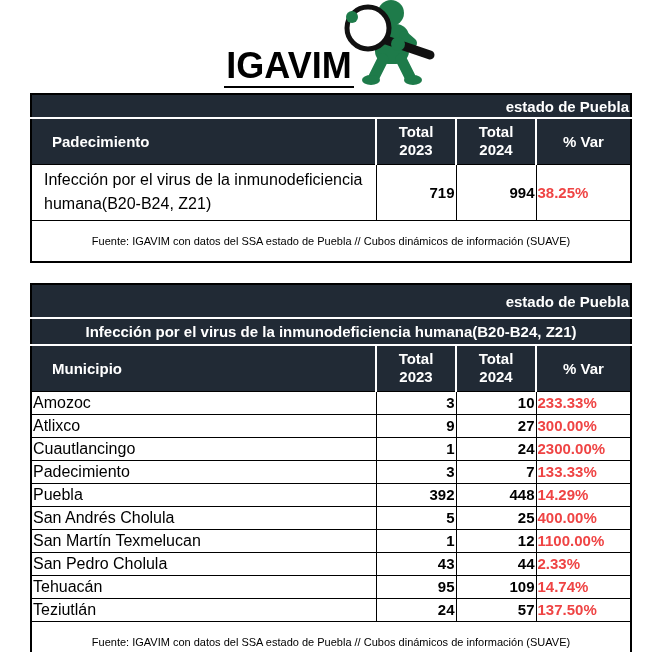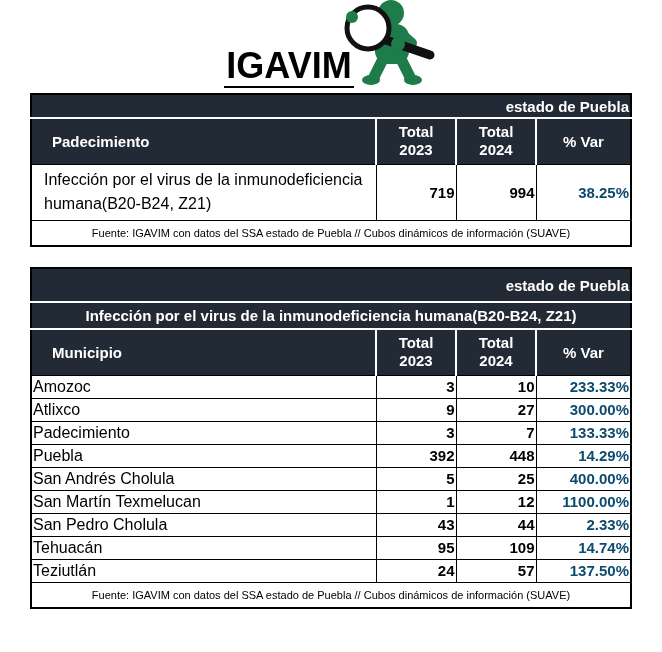--- a/index.html
+++ b/index.html
@@ -90,31 +90,31 @@
   }
   .cell-num {
     font-size: 15px;
     font-weight: bold;
     text-align: right;
     border: 1px solid #000;
   }
   .cell-var {
     font-size: 15px;
     font-weight: bold;
-    text-align: right;
-    color: #0c4a6e;
+    text-align: left;
+    color: #ef4444;
     border: 1px solid #000;
   }
   .t1-name { padding-left: 12px; height: 56px; line-height: 1.5; }
   .t2-row td { height: 23px; }
 
   .source-row {
     font-size: 11px;
     text-align: center;
-    height: 26px;
+    height: 42px;
     border-top: 1px solid #000;
   }
   .gap { height: 20px; }
   .top-gap { height: 3px; }
 </style>
 </head>
 <body>
 
 <div class="logo">
   <div class="logo-textblock">
@@ -211,20 +211,26 @@
     <td class="cell-num">10</td>
     <td class="cell-var">233.33%</td>
   </tr>
   <tr class="t2-row">
     <td class="cell-name">Atlixco</td>
     <td class="cell-num">9</td>
     <td class="cell-num">27</td>
     <td class="cell-var">300.00%</td>
   </tr>
   <tr class="t2-row">
+    <td class="cell-name">Cuautlancingo</td>
+    <td class="cell-num">1</td>
+    <td class="cell-num">24</td>
+    <td class="cell-var">2300.00%</td>
+  </tr>
+  <tr class="t2-row">
     <td class="cell-name">Padecimiento</td>
     <td class="cell-num">3</td>
     <td class="cell-num">7</td>
     <td class="cell-var">133.33%</td>
   </tr>
   <tr class="t2-row">
     <td class="cell-name">Puebla</td>
     <td class="cell-num">392</td>
     <td class="cell-num">448</td>
     <td class="cell-var">14.29%</td>

